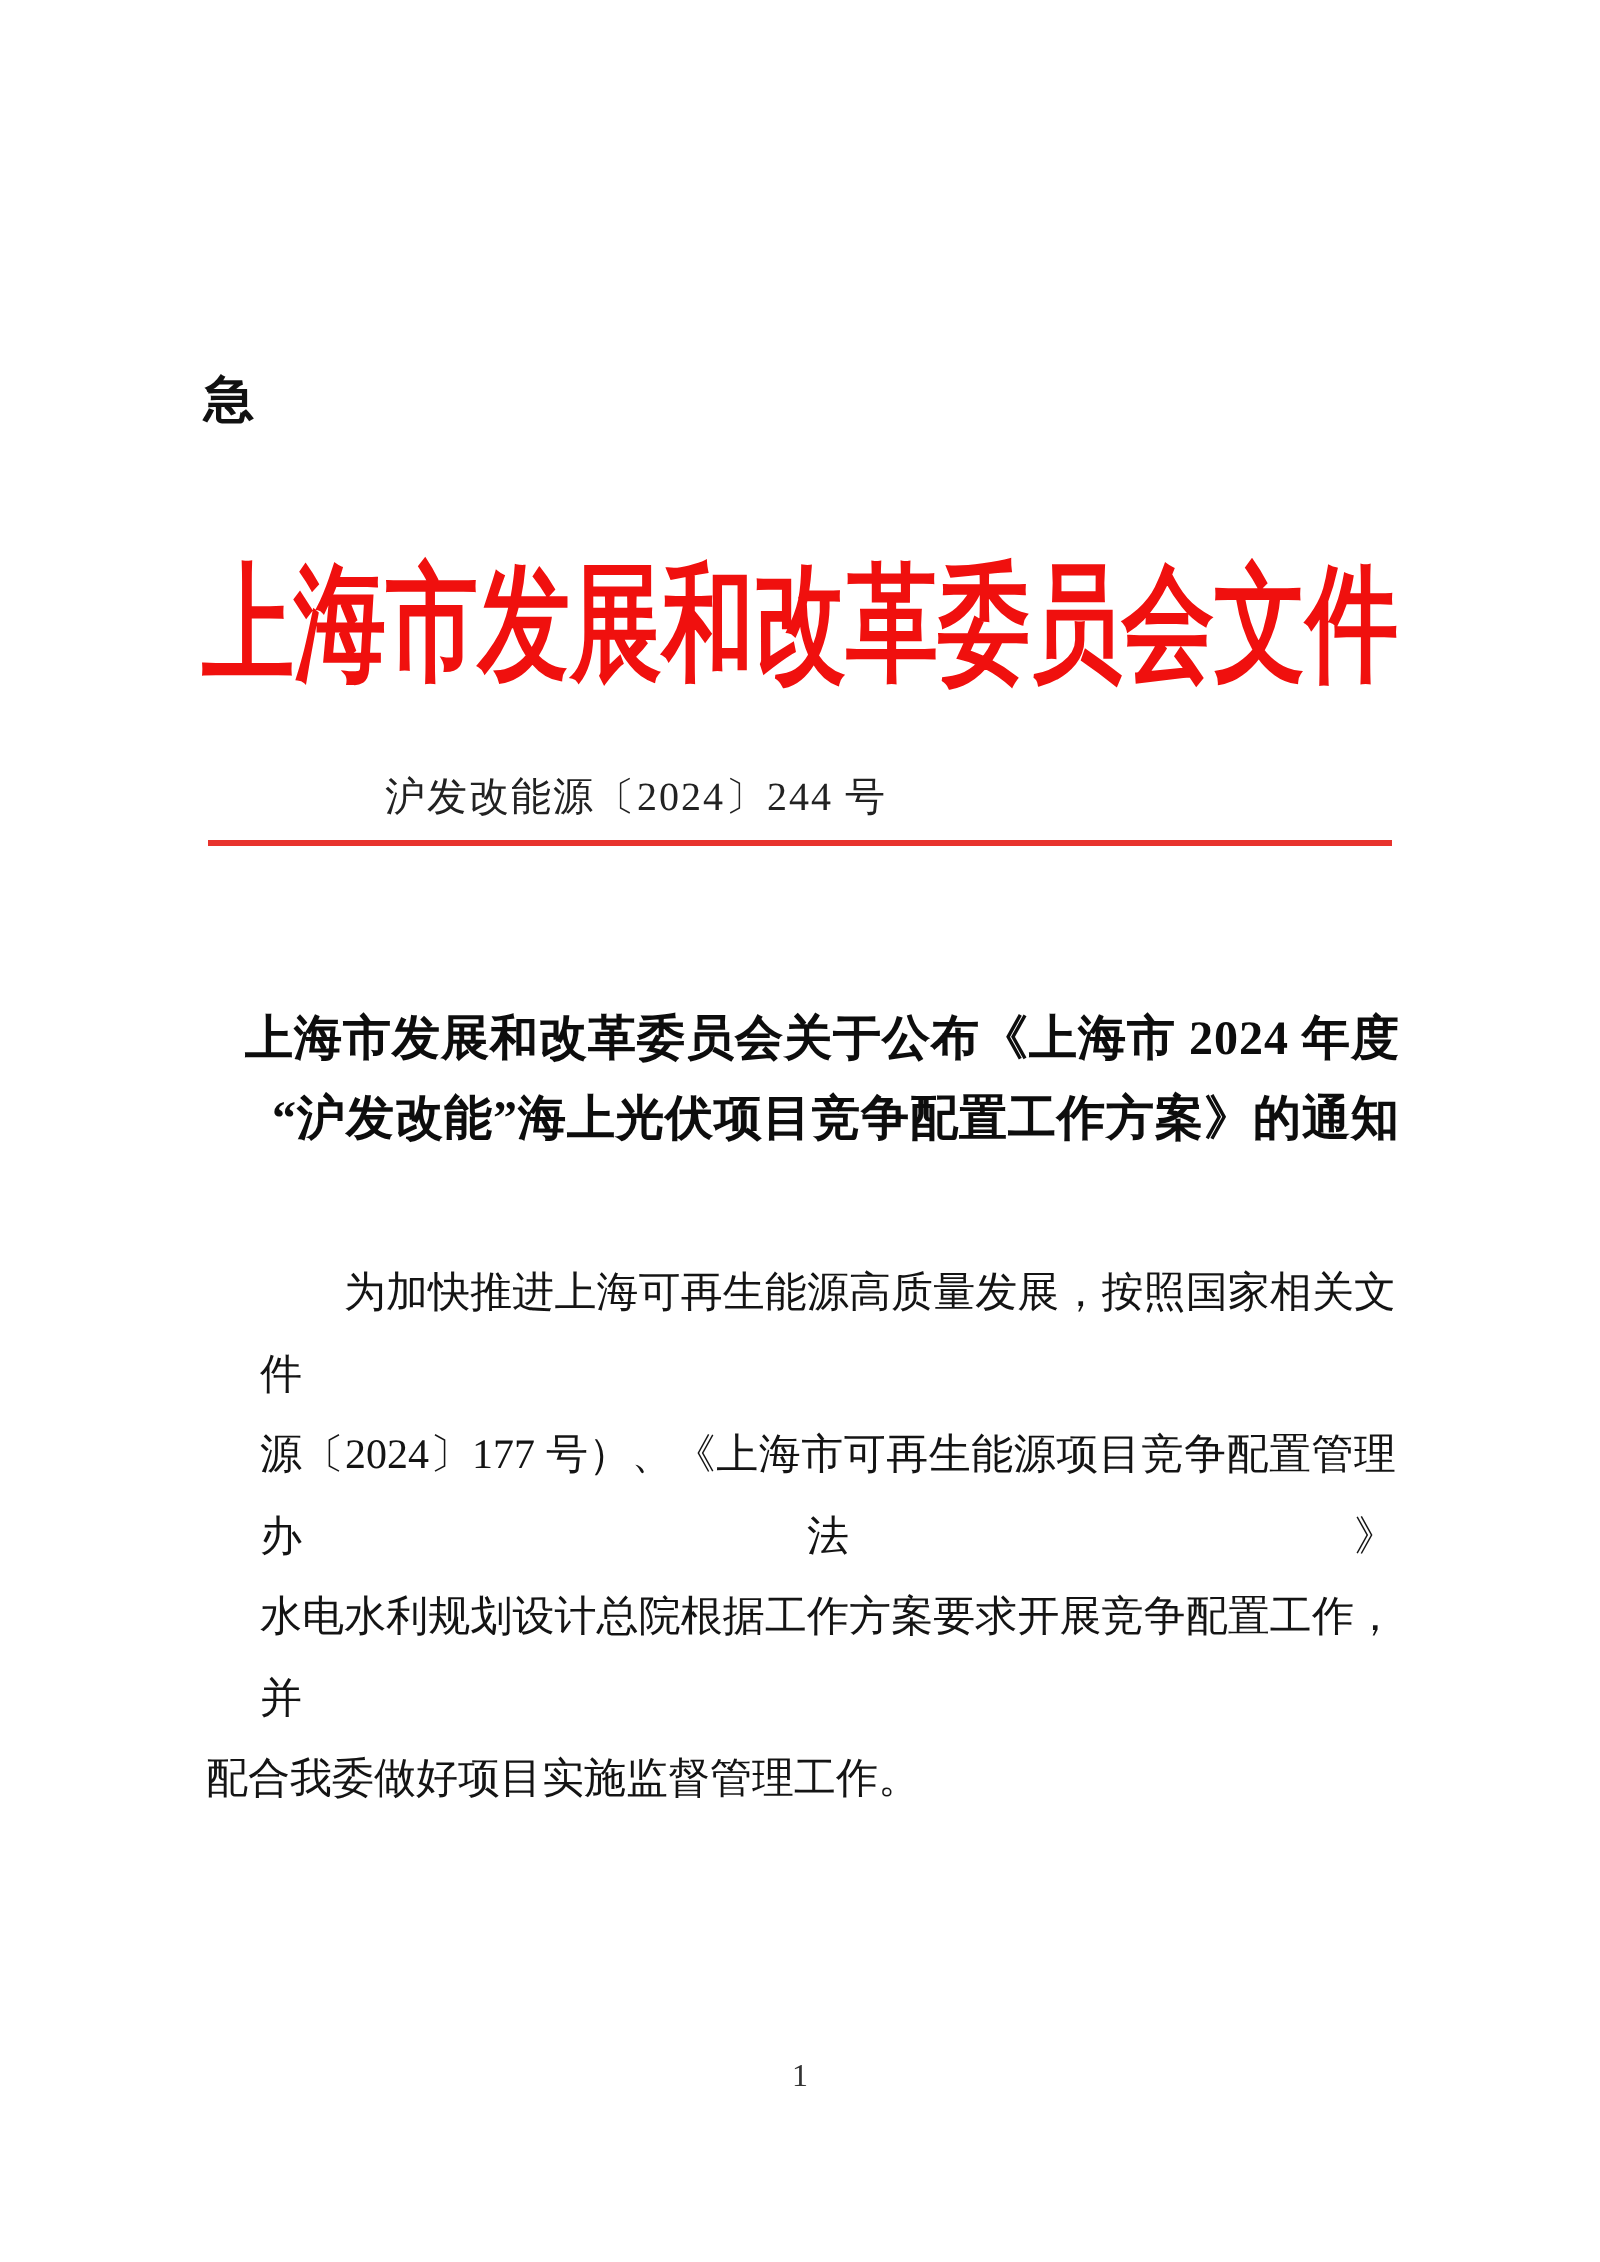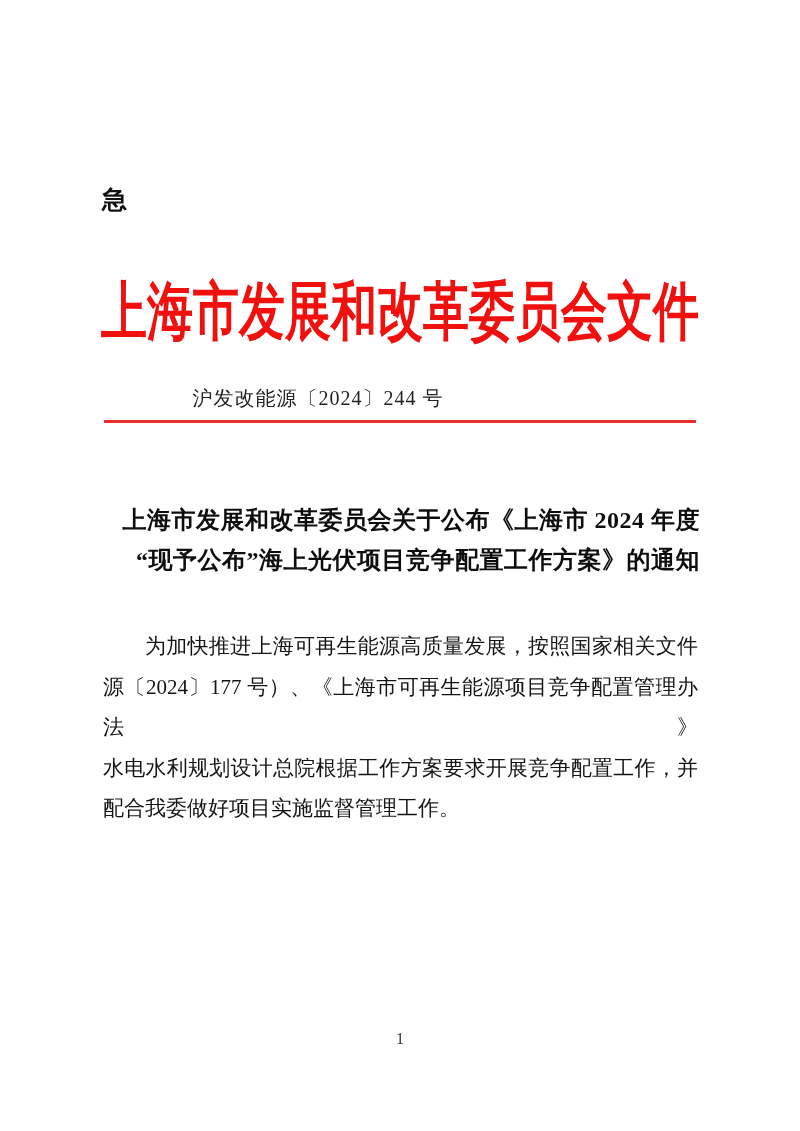--- a/index.html
+++ b/index.html
@@ -87,20 +87,21 @@
   }
   .body-text .line {
     min-height: 40.5px;
   }
   .body-text .line.indent {
     text-indent: 2em;
   }
   .body-text .line.justify {
     text-align: justify;
     text-align-last: justify;
+    margin-left: 27px;
   }
   .page-number {
     position: absolute;
     left: 0;
     top: 1030px;
     width: 800px;
     text-align: center;
     font-size: 16px;
     color: #333;
   }
@@ -113,21 +114,21 @@
   <div class="urgency">急</div>
 
   <div class="masthead-title">上海市发展和改革委员会文件</div>
 
   <div class="doc-number">沪发改能源〔2024〕244 号</div>
 
   <div class="red-line"></div>
 
   <div class="notice-title">
     <div>上海市发展和改革委员会关于公布《上海市 2024 年度</div>
-    <div>“现予公布”海上光伏项目竞争配置工作方案》的通知</div>
+    <div>“沪发改能”海上光伏项目竞争配置工作方案》的通知</div>
   </div>
 
   <div class="body-text">
       <div class="line indent justify">为加快推进上海可再生能源高质量发展，按照国家相关文件</div>
       <div class="line justify">源〔2024〕177 号）、《上海市可再生能源项目竞争配置管理办法》</div>
       <div class="line justify">水电水利规划设计总院根据工作方案要求开展竞争配置工作，并</div>
       <div class="line">配合我委做好项目实施监督管理工作。</div>
     </div>
 
   <div class="page-number">1</div>

